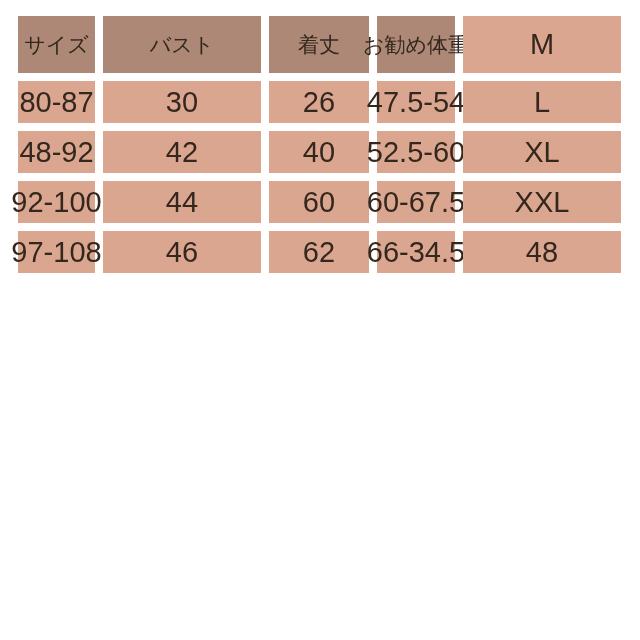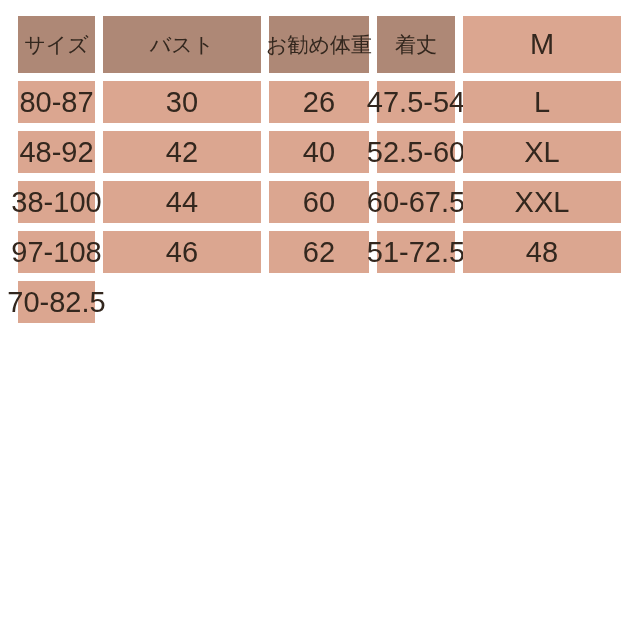--- a/index.html
+++ b/index.html
@@ -41,44 +41,43 @@
   }
 </style>
 </head>
 <body>
 
 <div class="canvas">
   <div class="size-table">
 
     <div class="cell head">サイズ</div>
     <div class="cell head">バスト</div>
+    <div class="cell head">着丈</div>
     <div class="cell head">お勧め体重</div>
-    <div class="cell head">着丈</div>
 
     <div class="cell">M</div>
     <div class="cell">80-87</div>
     <div class="cell">30</div>
     <div class="cell">26</div>
     <div class="cell">47.5-54</div>
 
     <div class="cell">L</div>
     <div class="cell">48-92</div>
     <div class="cell">42</div>
     <div class="cell">40</div>
     <div class="cell">52.5-60</div>
 
     <div class="cell">XL</div>
-    <div class="cell">38-100</div>
+    <div class="cell">92-100</div>
     <div class="cell">44</div>
     <div class="cell">60</div>
     <div class="cell">60-67.5</div>
 
     <div class="cell">XXL</div>
     <div class="cell">97-108</div>
     <div class="cell">46</div>
     <div class="cell">62</div>
-    <div class="cell">51-72.5</div>
+    <div class="cell">66-34.5</div>
 
     <div class="cell">48</div>
-    <div class="cell">70-82.5</div>
 
   </div>
 </div>
 
 </body></html>

